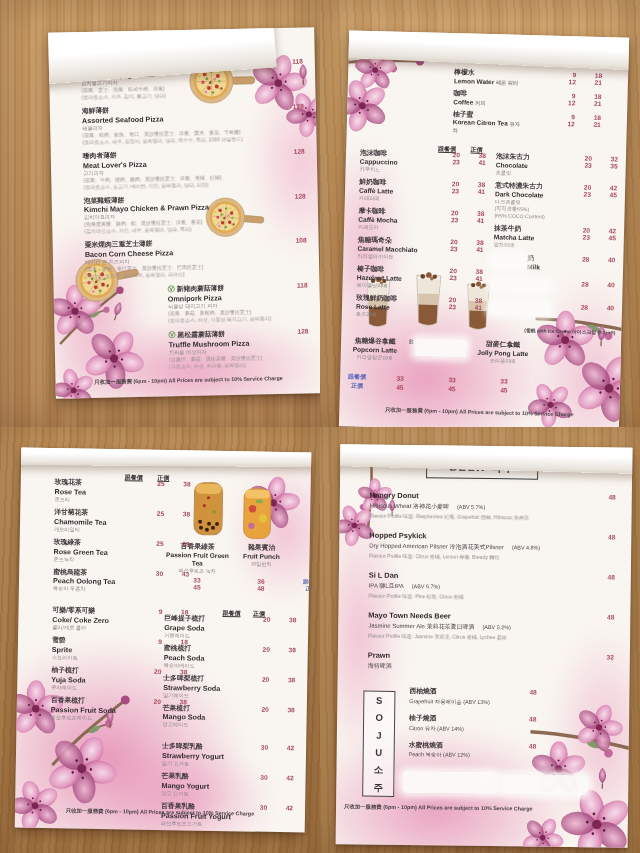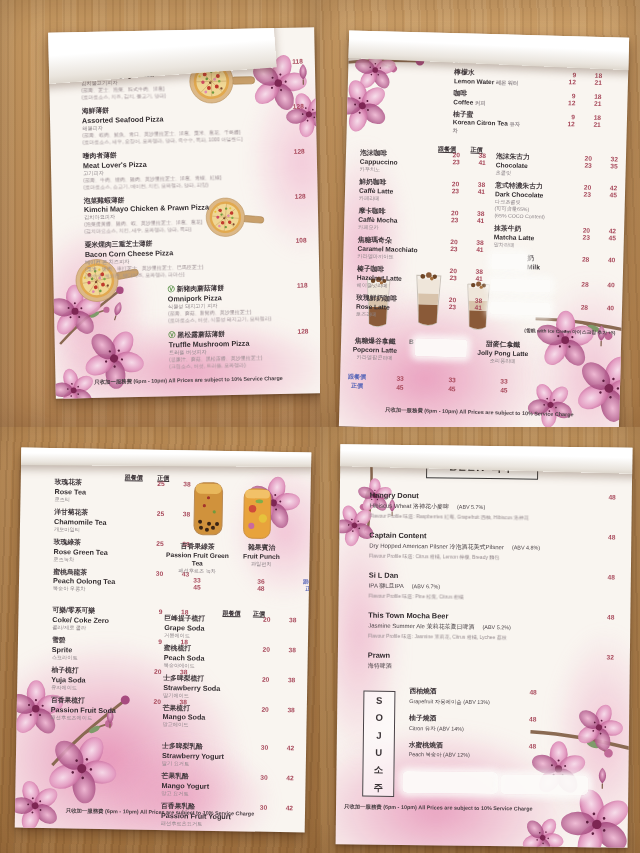--- a/index.html
+++ b/index.html
@@ -851,37 +851,37 @@
         <div class="bv">
           <div class="row">
               <span class="bname">Hangry Donut</span>
               <span class="pr">48</span>
             </div>
           <div class="bsub"><span>Hibiscus Wheat 洛神花小麥啤</span><span class="babv">(ABV 5.7%)</span></div>
           <div class="bflav">Flavour Profile 味道: Raspberries 紅莓, Grapefruit 西柚, Hibiscus 洛神花</div>
         </div>
         <div class="bv">
           <div class="row">
-              <span class="bname">Captain Content</span>
+              <span class="bname">Hopped Psykick</span>
               <span class="pr">48</span>
             </div>
           <div class="bsub"><span>Dry Hopped American Pilsner 冷泡酒花美式Pilsner</span><span class="babv">(ABV 4.8%)</span></div>
           <div class="bflav">Flavour Profile 味道: Citrus 柑橘, Lemon 檸檬, Bready 麵包</div>
         </div>
         <div class="bv">
           <div class="row">
               <span class="bname">Si L Dan</span>
               <span class="pr">48</span>
             </div>
           <div class="bsub"><span>IPA 獅L旦IPA</span><span class="babv">(ABV 6.7%)</span></div>
           <div class="bflav">Flavour Profile 味道: Pine 松葉, Citrus 柑橘</div>
         </div>
         <div class="bv">
           <div class="row">
-              <span class="bname">This Town Mocha Beer</span>
+              <span class="bname">Mayo Town Needs Beer</span>
               <span class="pr">48</span>
             </div>
           <div class="bsub"><span>Jasmine Summer Ale 茉莉花茶夏日啤酒</span><span class="babv">(ABV 5.2%)</span></div>
           <div class="bflav">Flavour Profile 味道: Jasmine 茉莉花, Citrus 柑橘, Lychee 荔枝</div>
         </div>
         <div class="bv">
           <div class="row">
               <span class="bname">Prawn</span>
               <span class="pr">32</span>
             </div>

